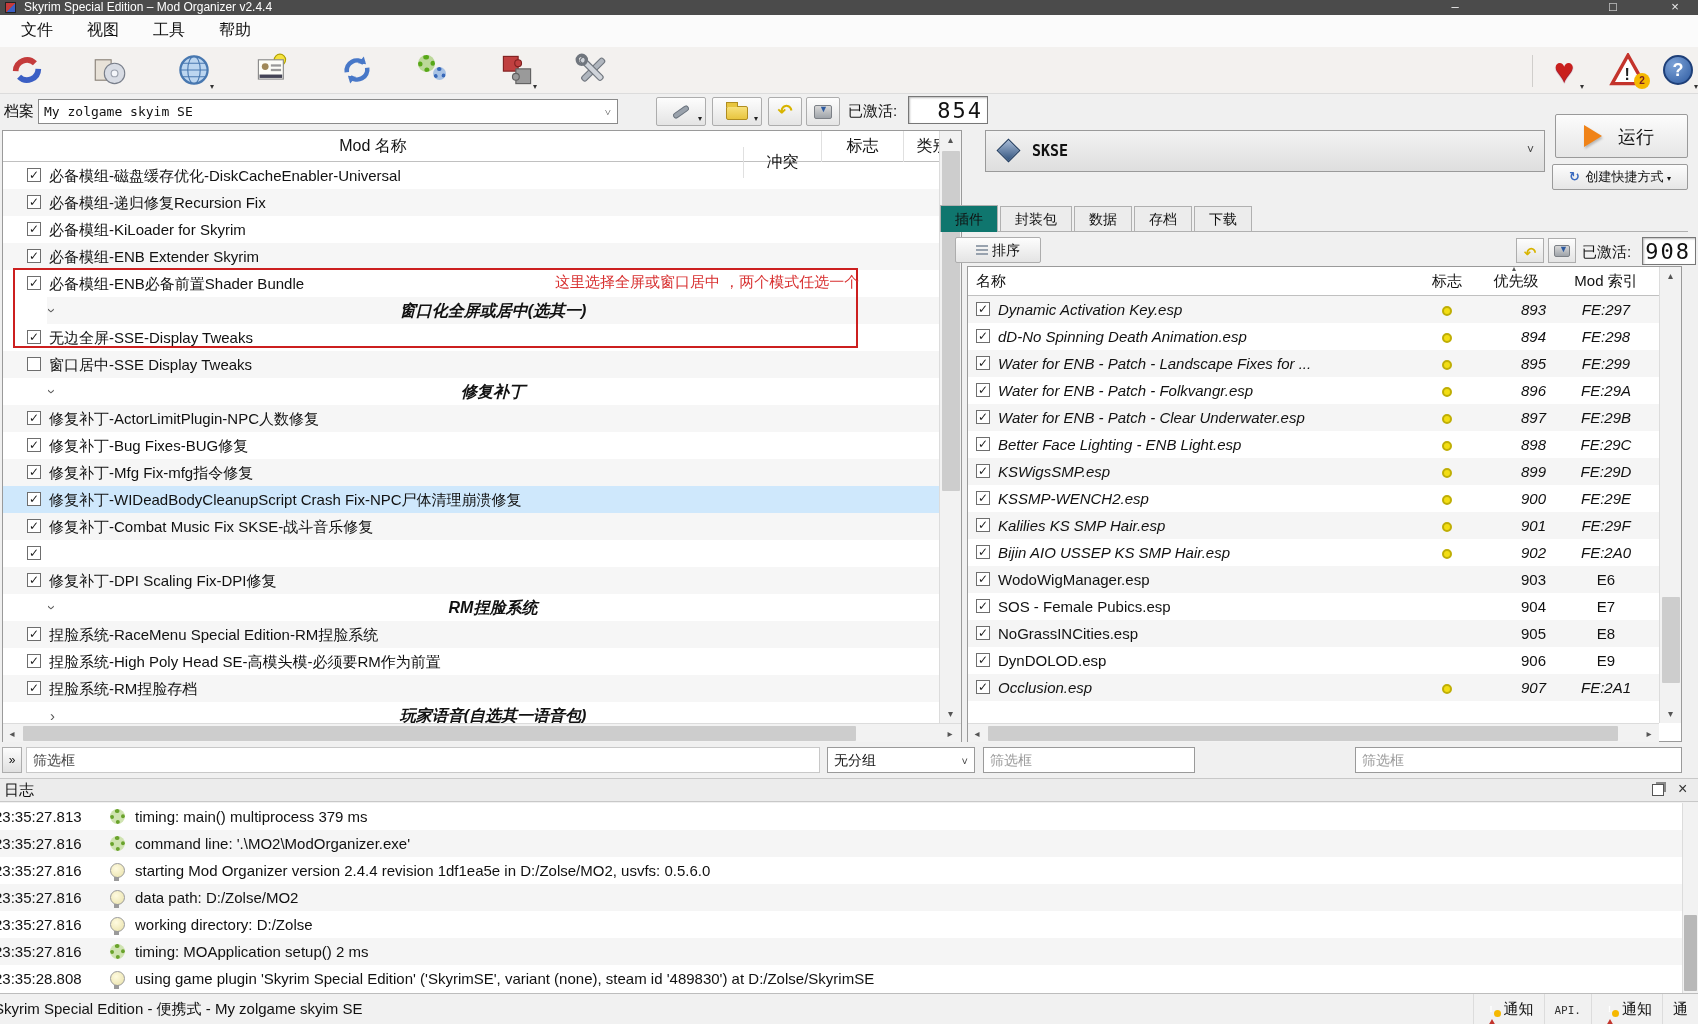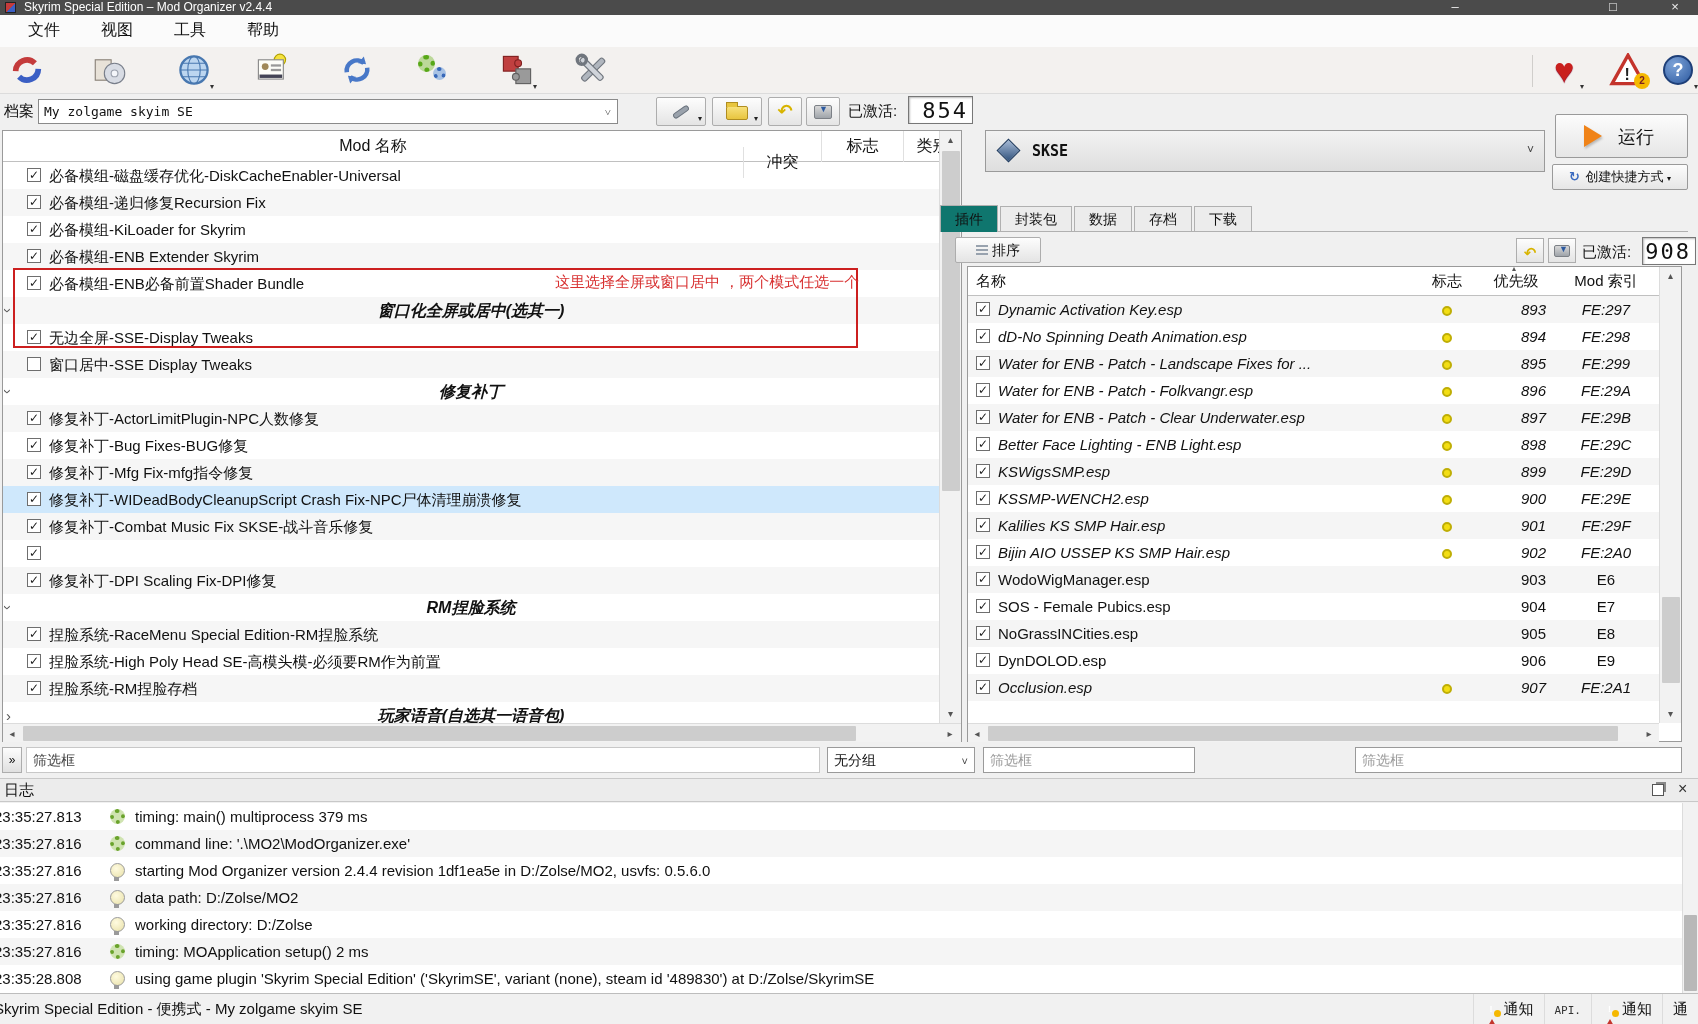--- a/index.html
+++ b/index.html
@@ -10,21 +10,21 @@
   
   .titlebar { position:absolute; left:0; top:0; width:1698px; height:15px; background:#4b4b4b; color:#fff; }
   .titlebar .app-ico { position:absolute; left:5px; top:2px; width:11px; height:11px;
      background:linear-gradient(135deg,#c43b3b 50%,#3b5fc4 50%); border:1px solid #222; }
   .titlebar .ttext { position:absolute; left:24px; top:0px; font-size:12px; line-height:15px; white-space:nowrap; }
   .wc { position:absolute; top:0; height:15px; line-height:13px; color:#eee; font-size:13px; text-align:center; width:30px; }
   .wc-min { left:1440px; } .wc-max { left:1598px; } .wc-close { left:1660px; }
 
   
   .menubar { position:absolute; left:0; top:15px; width:1698px; height:32px; background:#fbfbfb; }
-  .menu-item { display:inline-block; padding:5px 13px 0 28px; font-size:16px; height:32px; cursor:default; }
+  .menu-item { display:inline-block; padding:5px 13px 0 21px; font-size:16px; height:32px; cursor:default; }
 
   
   .toolbar { position:absolute; left:0; top:47px; width:1698px; height:47px; background:#f3f1ef; border-bottom:1px solid #dcdcdc; }
   .tb { position:absolute; top:6px; width:44px; height:38px; text-align:center; }
   .tb svg { display:block; margin:0 auto; }
   .tb .car { position:absolute; right:2px; bottom:0px; font-size:8px; color:#333; }
   .tbsep { position:absolute; left:1532px; top:8px; width:1px; height:32px; background:#d0cecb; }
   .heart-g { font-size:34px; line-height:34px; color:#c9201e; text-shadow:0 1px 1px #802; }
   .warn-wrap { position:relative; width:40px; height:36px; margin:0 auto; }
   .warn-badge { position:absolute; right:-2px; bottom:0px; width:16px; height:16px; border-radius:8px;
@@ -45,38 +45,38 @@
   .mini-btn .car { position:absolute; right:3px; bottom:2px; font-size:8px; color:#222; }
   .wrench-s { display:inline-block; width:18px; height:6px; background:#9aa2ac; border-radius:3px; transform:rotate(-35deg); margin-top:11px; box-shadow:0 0 0 1px #6f7780 inset; }
   .folder-s { display:inline-block; width:22px; height:14px; margin-top:8px; background:linear-gradient(#f7e07a,#e8c53f); border:1px solid #b08d20; border-radius:2px; position:relative; }
   .folder-s::before { content:""; position:absolute; left:-1px; top:-5px; width:10px; height:4px; background:#e8c53f; border:1px solid #b08d20; border-bottom:none; }
   .undo-g { font-size:18px; color:#d8b400; font-weight:bold; line-height:27px; }
   .disk-s { display:inline-block; width:18px; height:14px; margin-top:7px; background:linear-gradient(#d8d8d8,#9fa4aa); border:1px solid #7c8086; border-radius:2px; position:relative; }
   .disk-s::after { content:"▼"; position:absolute; left:4px; top:-2px; font-size:9px; color:#2d5aa0; }
   .act-label { position:absolute; left:848px; top:8px; font-size:15px; }
   .lcd { position:absolute; background:#fff; border:1px solid #777; box-shadow:inset 1px 1px 2px #bbb;
      font-family:"DejaVu Sans Mono",monospace; font-size:22px; letter-spacing:2px; text-align:right; padding-right:4px; }
-  .lcd-main { left:908px; top:2px; width:65px; height:28px; line-height:27px; }
+  .lcd-main { left:908px; top:2px; width:80px; height:28px; line-height:27px; }
 
   
   .modpanel { position:absolute; left:2px; top:130px; width:960px; height:612px; background:#fff; border:1px solid #9a9a9a; }
   .mp-header { position:absolute; left:0; top:0; width:958px; height:31px; background:#fff; border-bottom:1px solid #c0c0c0; font-size:16px; }
   .mp-h-cell { position:absolute; top:5px; text-align:center; }
   .mp-h-name { left:0; width:740px; }
   .mp-h-conf { left:740px; width:78px; border-left:1px solid #e0e0e0; top:16px; padding-top:5px; height:31px; }
   .mp-h-flag { left:818px; width:82px; border-left:1px solid #e0e0e0; top:0; padding-top:5px; height:31px; }
   .mp-h-cat  { left:900px; width:58px; border-left:1px solid #e0e0e0; top:0; padding-top:5px; height:31px; }
   .mp-rows { position:absolute; left:0; top:31px; width:936px; height:561px; overflow:hidden; }
   .mod-row { position:relative; height:27px; line-height:27px; font-size:15px; white-space:nowrap; }
   .mod-row.stripe { background:#f6f6f6; }
   .mod-row.hl { background:#cfe8fc; }
   .mod-row .cbx { position:absolute; left:24px; top:6px; }
   .mod-row .mlabel { position:absolute; left:46px; top:0; }
   .cbx { display:inline-block; width:14px; height:14px; background:#fff; border:1px solid #6e6e6e; font-size:12px; line-height:12px; text-align:center; color:#1a1a1a; }
-  .mod-sep { position:relative; height:27px; line-height:27px; font-size:16px; font-weight:bold; font-style:italic; text-align:center; }
+  .mod-sep { position:relative; height:27px; line-height:27px; font-size:16px; font-weight:bold; font-style:italic; text-align:center;margin-left:44px; }
   .mod-sep.stripe { background:#f6f6f6; }
   .mod-sep .slabel { display:inline-block; width:880px; }
   .sep-arrow { position:absolute; left:3px; top:0px; font-size:15px; font-weight:normal; font-style:normal; color:#555; }
   .sep-arrow.open { transform:rotate(90deg); }
   .red-box { position:absolute; left:10px; top:137px; width:845px; height:80px; border:2px solid #cc1f1f; pointer-events:none; }
   .red-note { position:absolute; left:552px; top:142px; font-size:15px; color:#d83030; white-space:nowrap; pointer-events:none; }
   
   .vscroll { position:absolute; background:#f2f2f2; }
   .mp-vscroll { left:936px; top:0px; width:22px; height:592px; border-left:1px solid #dcdcdc; }
   .sc-btn { position:absolute; left:0; width:100%; height:18px; color:#555; font-size:10px; text-align:center; line-height:18px; }

